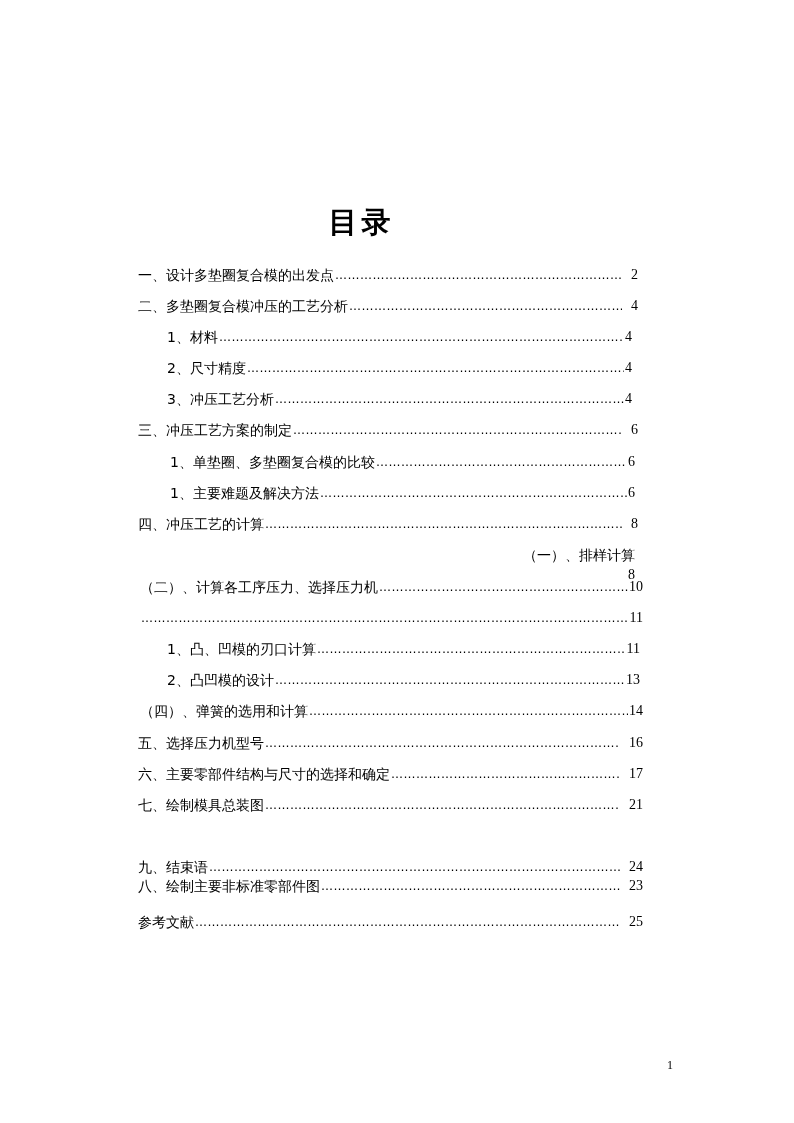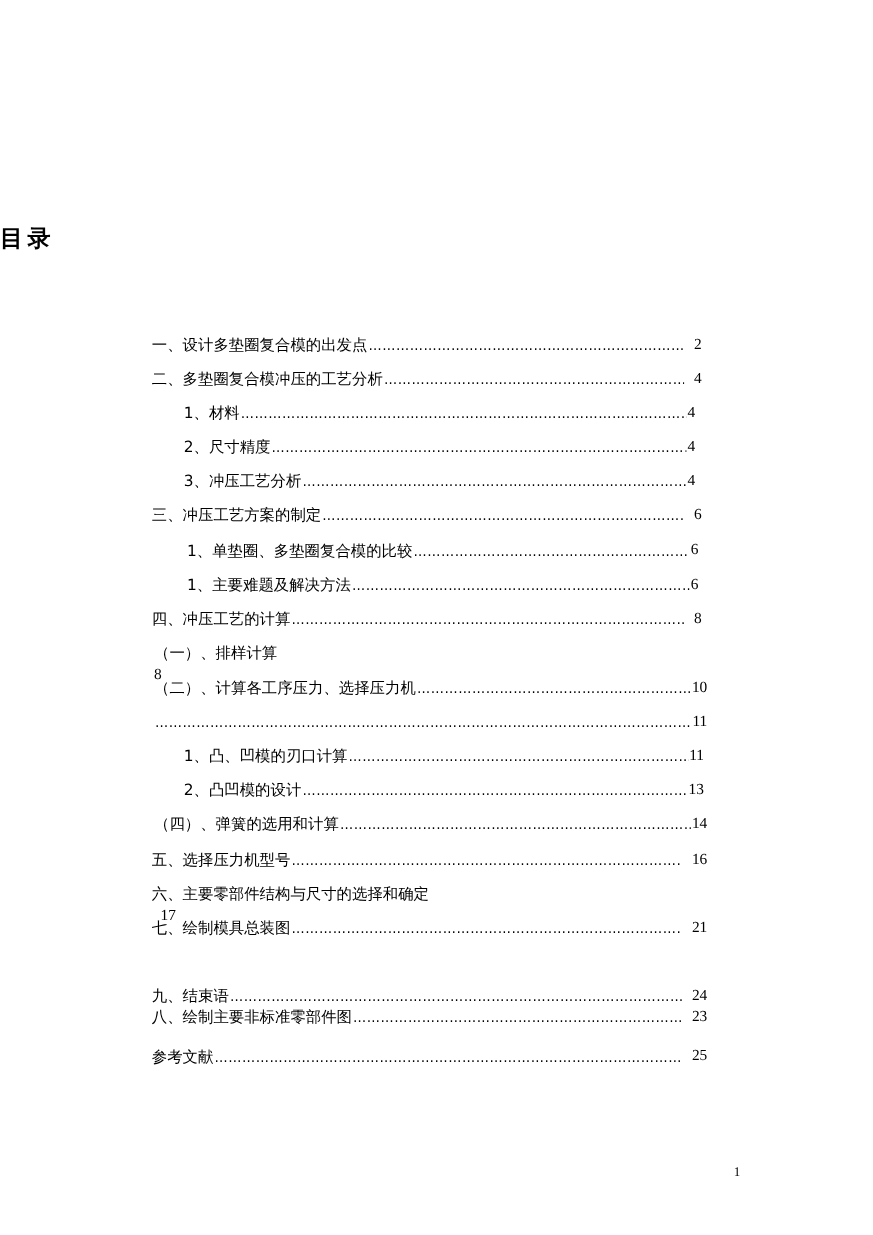--- a/index.html
+++ b/index.html
@@ -1,21 +1,21 @@
 <!DOCTYPE html>
 <html><head>
 <meta charset="utf-8">
 <style>
   html, body { margin: 0; padding: 0; background: #ffffff; }
   body { width: 794px; height: 1123px; position: relative; overflow: hidden;
          font-family: "DejaVu Sans", "Liberation Sans", sans-serif; color: #000; }
-  .title { position: absolute; top: 203px; left: 0; width: 723px; text-align: left;
-           font-size: 21px; font-weight: bold; letter-spacing: 4px; }
-  .toc-row { position: absolute; height: 20px; display: flex; align-items: flex-start;
-             font-size: 14px; line-height: 20px; white-space: nowrap; margin-top: 39px; }
+  .title { position: absolute; top: 203px; left: 0; width: 723px; text-align: center;
+           font-size: 29px; font-weight: bold; letter-spacing: 4px; }
+  .toc-row { position: absolute; height: 20px; display: flex; align-items: flex-end;
+             font-size: 14px; line-height: 20px; white-space: nowrap; }
   .toc-label { flex: 0 0 auto; }
   .toc-leader { flex: 1 1 auto; overflow: hidden; letter-spacing: 0.5px;
                 font-size: 12px; color: #000; margin: 0 1px; }
   .toc-page { flex: 0 0 auto; font-family: "Liberation Serif", serif; font-size: 14px; }
   .page-number { position: absolute; top: 1058px; left: 667px;
                  font-family: "Liberation Serif", serif; font-size: 12px; }
 </style>
 </head>
 <body>
 
@@ -94,21 +94,21 @@
   <div class="toc-row" style="top:701px;left:140px;width:503px;">
     <span class="toc-label">（四）、弹簧的选用和计算</span>
     <span class="toc-leader">…………………………………………………………………………………………………………………………………</span>
     <span class="toc-page">14</span>
   </div>
   <div class="toc-row" style="top:733px;left:138px;width:505px;">
     <span class="toc-label">五、选择压力机型号</span>
     <span class="toc-leader">…………………………………………………………………………………………………………………………………</span>
     <span class="toc-page" style="margin-left:8px;">16</span>
   </div>
-  <div class="toc-row" style="top:764px;left:138px;width:505px;flex-direction:column;">
+  <div class="toc-row" style="top:764px;left:138px;width:505px;">
     <span class="toc-label">六、主要零部件结构与尺寸的选择和确定</span>
     <span class="toc-leader">…………………………………………………………………………………………………………………………………</span>
     <span class="toc-page" style="margin-left:8px;">17</span>
   </div>
   <div class="toc-row" style="top:795px;left:138px;width:505px;">
     <span class="toc-label">七、绘制模具总装图</span>
     <span class="toc-leader">…………………………………………………………………………………………………………………………………</span>
     <span class="toc-page" style="margin-left:8px;">21</span>
   </div>
   <div class="toc-row" style="top:876px;left:138px;width:505px;">

